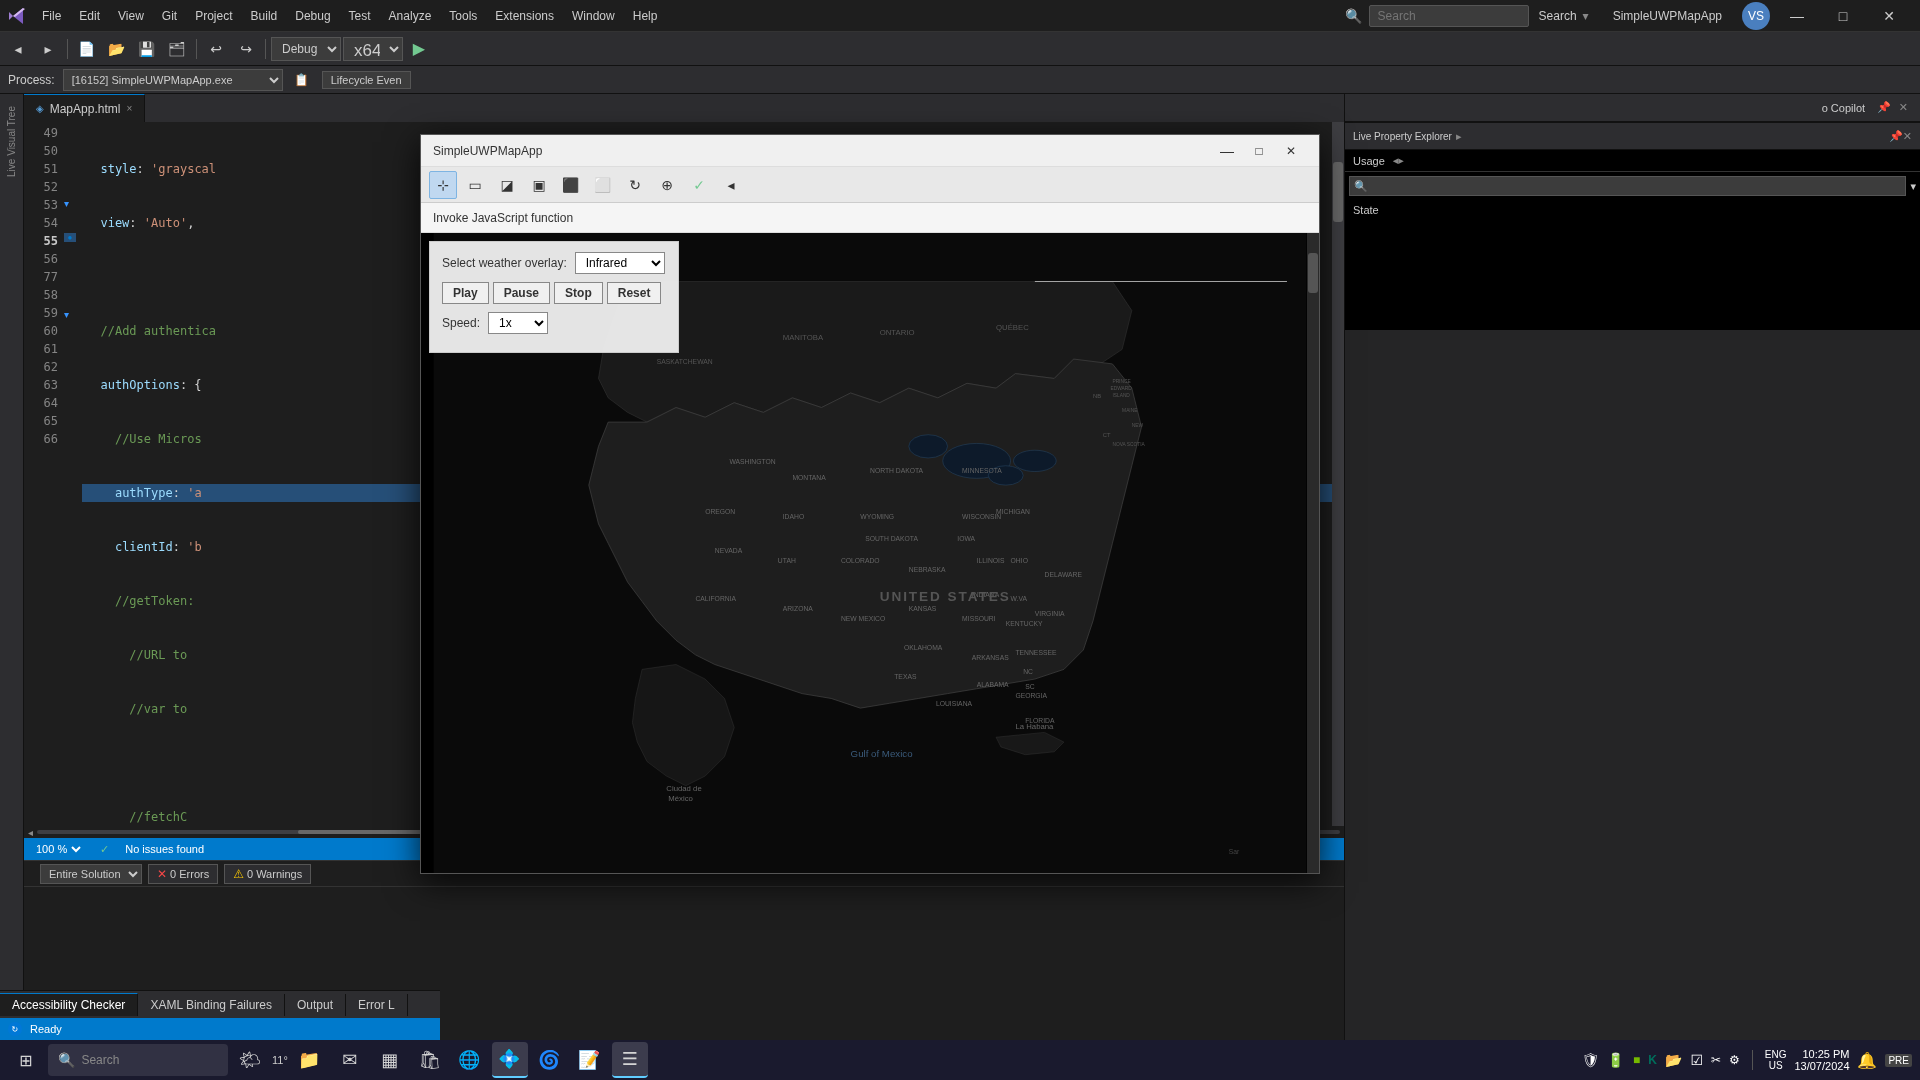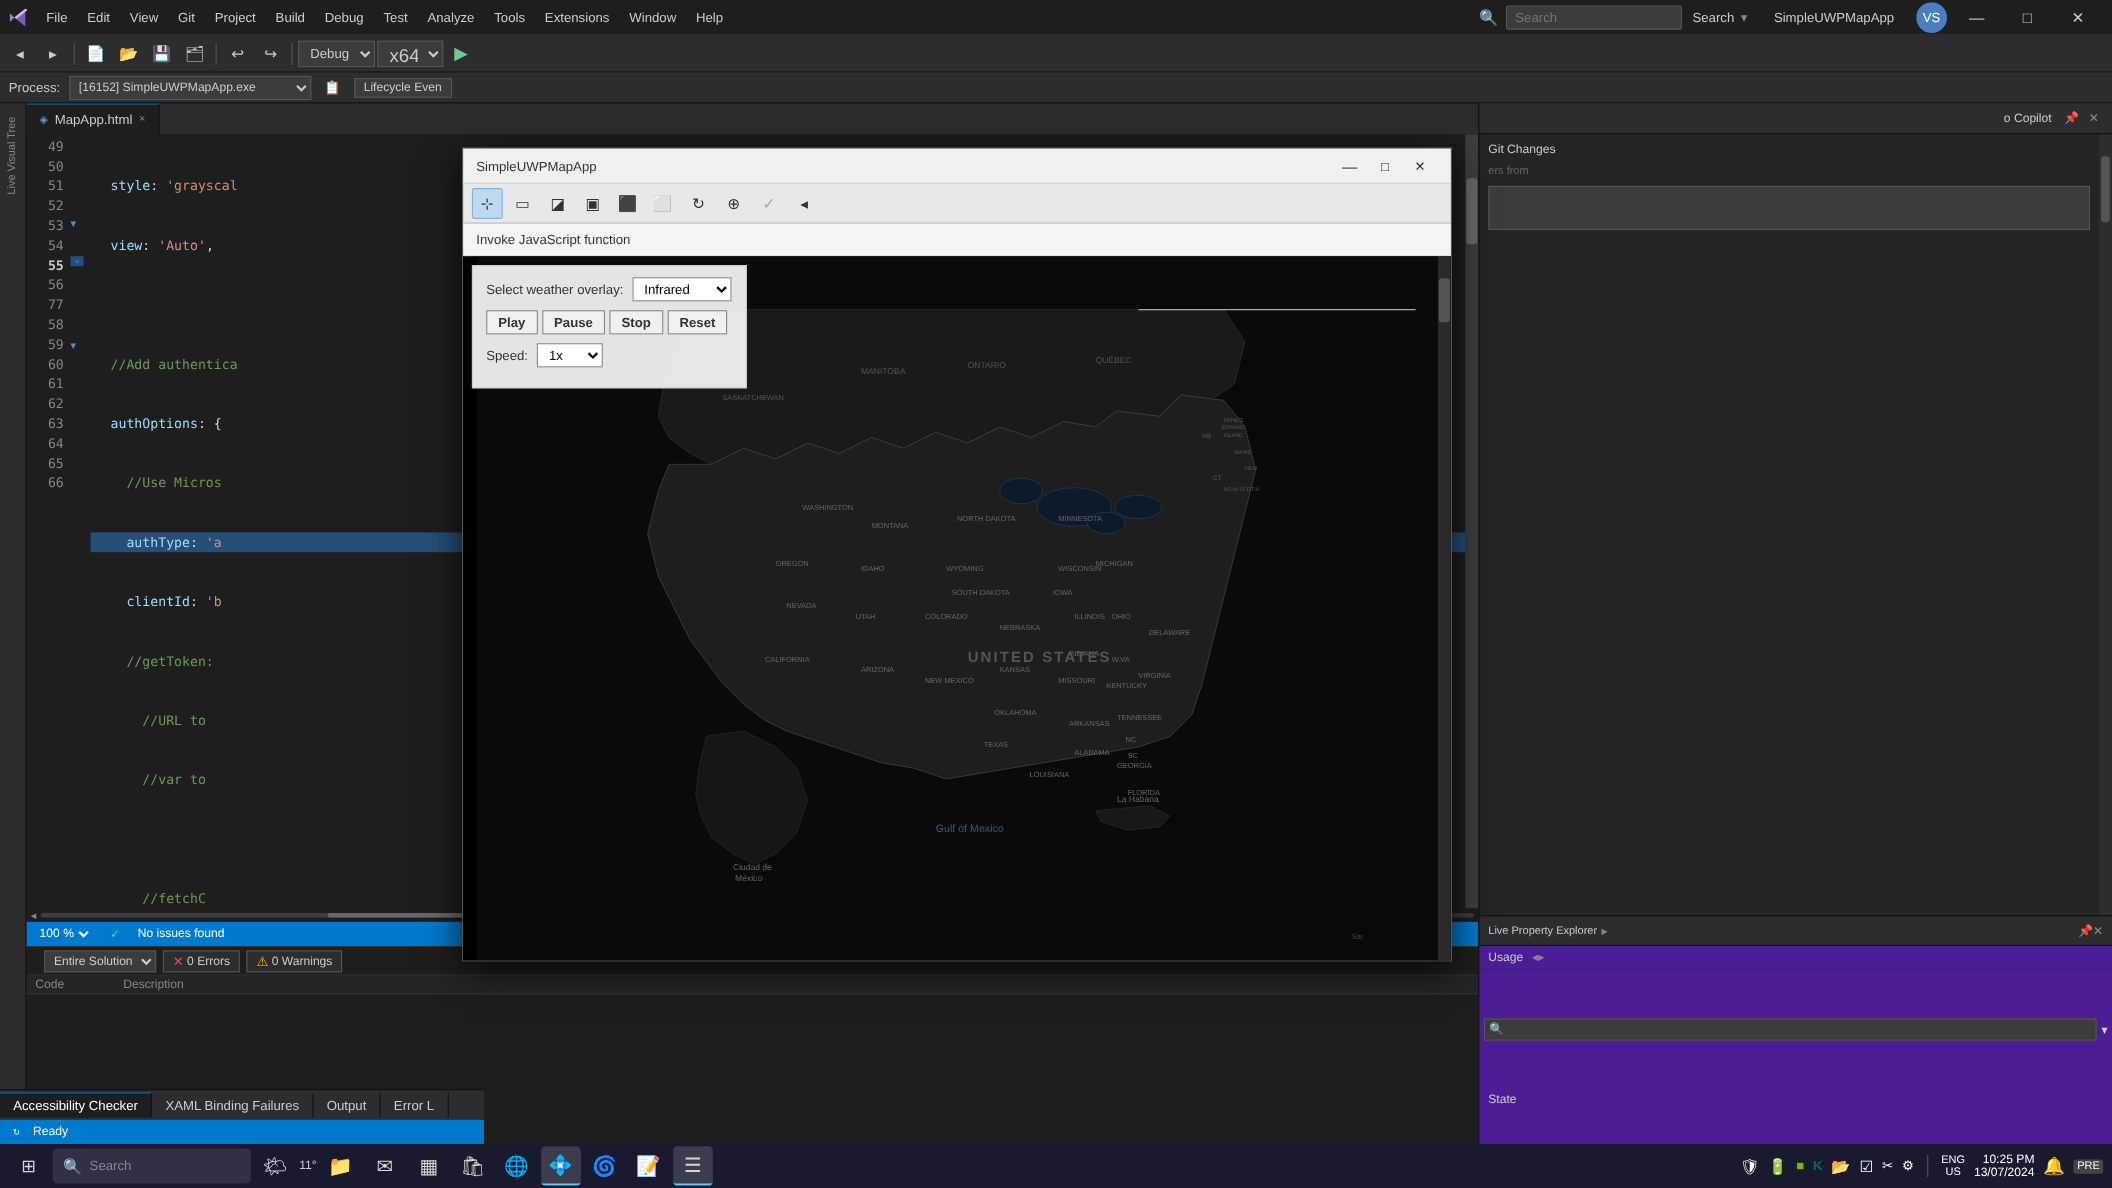--- a/index.html
+++ b/index.html
@@ -723,24 +723,20 @@
         </select>
         <div class="error-badge">
           <span class="error-icon">✕</span>
           <span>0 Errors</span>
         </div>
         <div class="error-badge">
           <span class="warning-icon">⚠</span>
           <span>0 Warnings</span>
         </div>
       </div>
-      <div class="error-table-header">
-        <span class="col-code">Code</span>
-        <span class="col-desc">Description</span>
-      </div>
       <div class="error-table"></div>
     </div>
   </div>
 
   <div class="dialog-window">
 
     <div class="dialog-title-bar">
       <span class="dialog-title">SimpleUWPMapApp</span>
       <div class="dialog-controls">
         <div class="dialog-btn" style="font-size:14px;">—</div>
@@ -883,38 +879,28 @@
   </div>
 
   <div style="display:flex;flex-direction:column;width:calc(1920px - 444px - 900px);min-width:0;background:#252526;border-left:1px solid #111;">
 
     <div style="height:28px;background:#2d2d30;display:flex;align-items:center;justify-content:flex-end;padding:0 8px;border-bottom:1px solid #111;">
       <span style="color:#ccc;font-size:11px;margin-right:8px;">o Copilot</span>
       <span style="color:#888;font-size:11px;cursor:pointer;margin:0 4px;">📌</span>
       <span style="color:#888;font-size:11px;cursor:pointer;margin:0 4px;">✕</span>
     </div>
 
-    <div style="flex:1;overflow:hidden;display:flex;">
-      <div style="flex:1;padding:8px;font-size:11px;color:#888;">
-        <div style="margin-bottom:8px;color:#ccc;">Git Changes</div>
-        <div style="color:#666;font-size:10px;">ers from</div>
-        <div style="height:40px;background:#3c3c3c;margin-top:8px;border:1px solid #555;"></div>
-      </div>
-      <div style="width:12px;background:#2d2d30;">
-        <div style="width:8px;height:60px;background:#555;margin:1px auto;border-radius:3px;margin-top:20px;"></div>
-      </div>
-    </div>
 
     <div style="height:28px;background:#2d2d30;display:flex;align-items:center;padding:0 8px;border-top:1px solid #111;border-bottom:1px solid #111;font-size:11px;color:#ccc;">
       <span style="font-size:10px;">Live Property Explorer</span>
       <span style="margin-left:4px;color:#888;font-size:11px;">▸</span>
       <span style="margin-left:auto;color:#888;font-size:11px;cursor:pointer;">📌</span>
       <span style="color:#888;font-size:11px;cursor:pointer;">✕</span>
     </div>
-    <div style="height:180px;background:#4c1d95;display:flex;flex-direction:column;gap:40px;">
+    <div style="height:180px;background:#000000;display:flex;flex-direction:column;">
       <div style="display:flex;align-items:center;padding:4px 8px;font-size:11px;color:#ccc;border-bottom:1px solid #333;gap:8px;">
         <span>Usage</span>
         <span style="color:#888;">◂▸</span>
       </div>
 
       <div style="padding:4px;display:flex;align-items:center;gap:4px;">
         <input type="text" style="flex: 1 1 0%; background: rgb(60, 60, 60); border: 1px solid rgb(85, 85, 85); color: rgb(204, 204, 204); padding: 2px 4px; font-size: 11px; height: 20px;" placeholder="🔍">
         <span style="color:#ccc;font-size:11px;cursor:pointer;">▾</span>
       </div>
 

